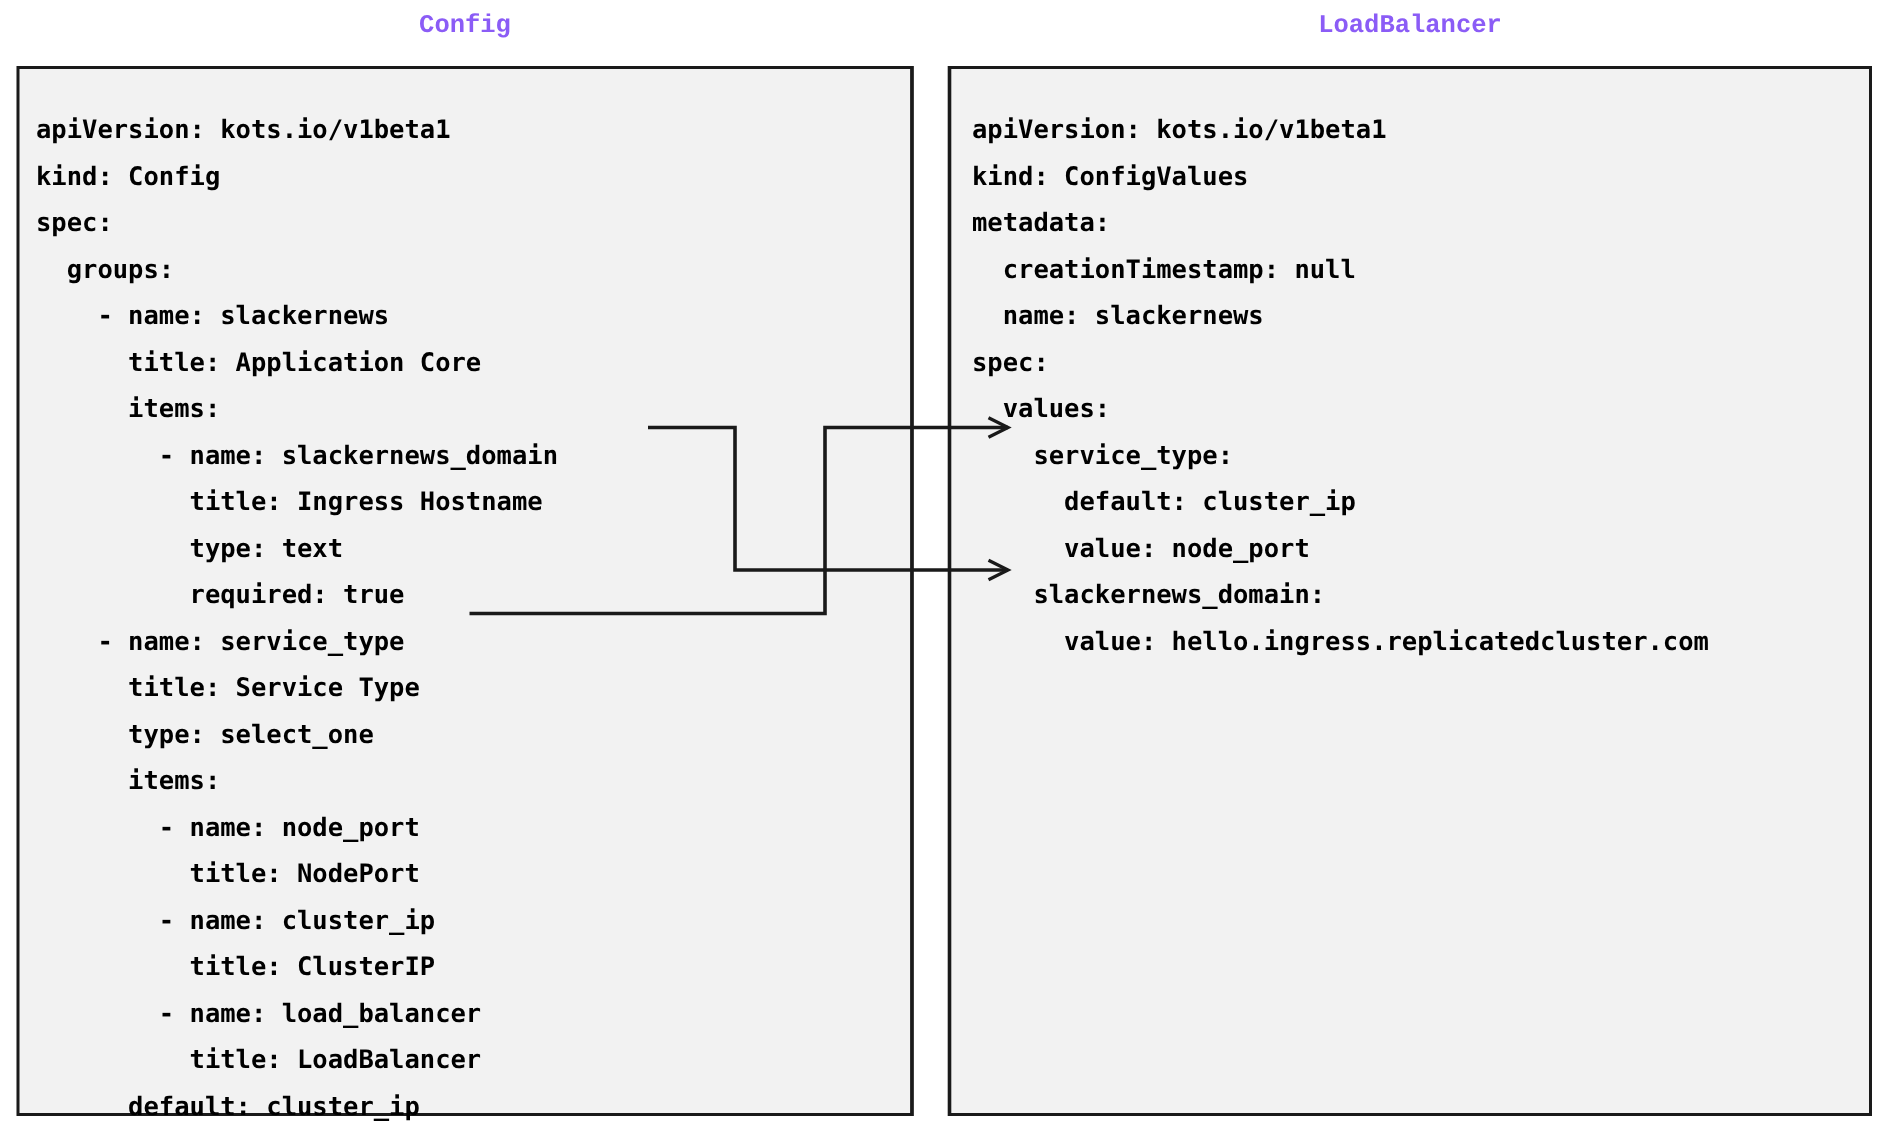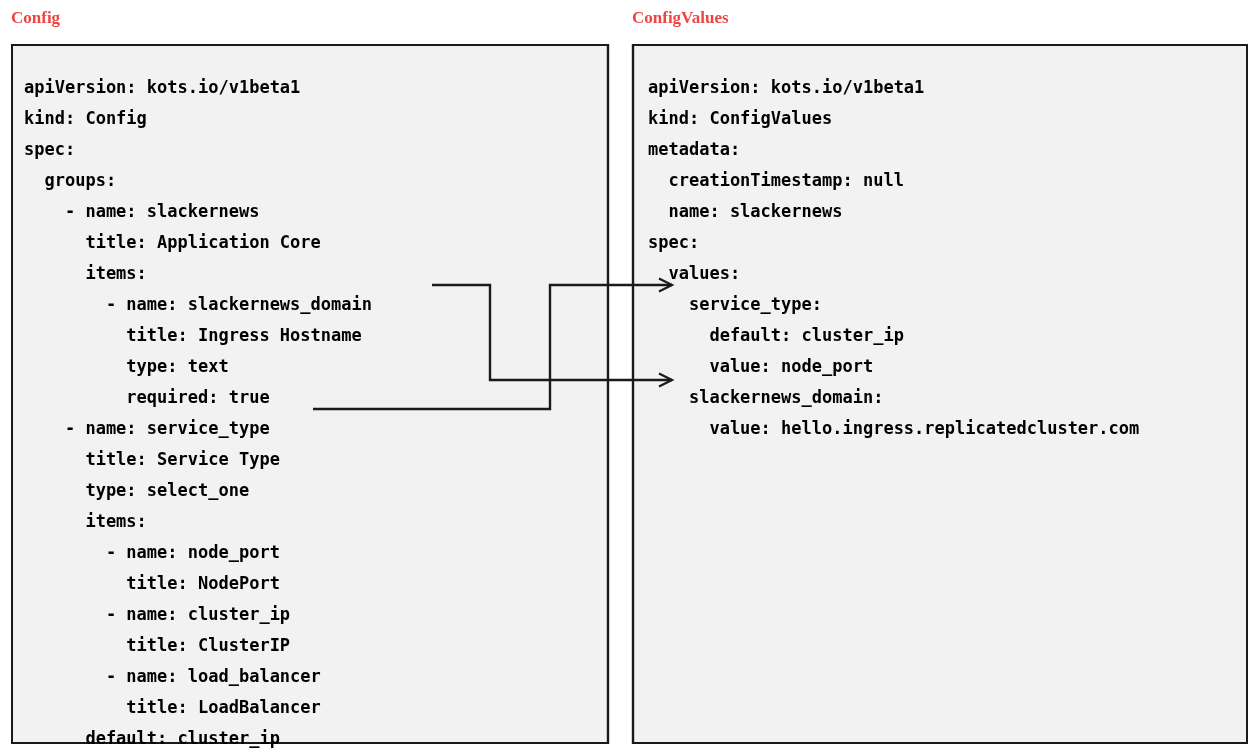--- a/index.html
+++ b/index.html
@@ -20,25 +20,25 @@
     left: 0;
     top: 0;
     width: 1258px;
     height: 756px;
   }
 
   
   .panel-title {
     position: absolute;
     top: 6px;
-    font-family: Liberation Serif, serif;
+    font-family: Liberation Mono, monospace;
     font-size: 17px;
     font-weight: bold;
-    color: #ef4444;
-    text-align: left;
+    color: #8b5cf6;
+    text-align: center;
     letter-spacing: 0px;
     white-space: pre;
     line-height: 24px;
   }
   #title-config  { left: 11px;  width: 598px; }
   #title-values  { left: 632px; width: 616px; }
 
   
   .panel {
     position: absolute;
@@ -112,21 +112,21 @@
     stroke: none;
   }
 </style>
 </head>
 <body>
 
 <div id="stage">
 
   <div class="panel-title" id="title-config">Config</div>
 
-  <div class="panel-title" id="title-values">ConfigValues</div>
+  <div class="panel-title" id="title-values">LoadBalancer</div>
 
   <div class="panel" id="panel-config"></div>
 
   <div class="panel" id="panel-values"></div>
 
   <pre class="yaml" id="yaml-config"><span class="yaml-line">apiVersion: kots.io/v1beta1</span><span class="yaml-line">kind: Config</span><span class="yaml-line">spec:</span><span class="yaml-line">  groups:</span><span class="yaml-line">    - name: slackernews</span><span class="yaml-line">      title: Application Core</span><span class="yaml-line">      items:</span><span class="yaml-line">        - name: slackernews_domain</span><span class="yaml-line">          title: Ingress Hostname</span><span class="yaml-line">          type: text</span><span class="yaml-line">          required: true</span><span class="yaml-line">    - name: service_type</span><span class="yaml-line">      title: Service Type</span><span class="yaml-line">      type: select_one</span><span class="yaml-line">      items:</span><span class="yaml-line">        - name: node_port</span><span class="yaml-line">          title: NodePort</span><span class="yaml-line">        - name: cluster_ip</span><span class="yaml-line">          title: ClusterIP</span><span class="yaml-line">        - name: load_balancer</span><span class="yaml-line">          title: LoadBalancer</span><span class="yaml-line">      default: cluster_ip</span></pre>
 
   <pre class="yaml" id="yaml-values"><span class="yaml-line">apiVersion: kots.io/v1beta1</span><span class="yaml-line">kind: ConfigValues</span><span class="yaml-line">metadata:</span><span class="yaml-line">  creationTimestamp: null</span><span class="yaml-line">  name: slackernews</span><span class="yaml-line">spec:</span><span class="yaml-line">  values:</span><span class="yaml-line">    service_type:</span><span class="yaml-line">      default: cluster_ip</span><span class="yaml-line">      value: node_port</span><span class="yaml-line">    slackernews_domain:</span><span class="yaml-line">      value: hello.ingress.replicatedcluster.com</span></pre>
 
   <svg id="connectors" viewBox="0 0 1258 756" width="1258" height="756">

